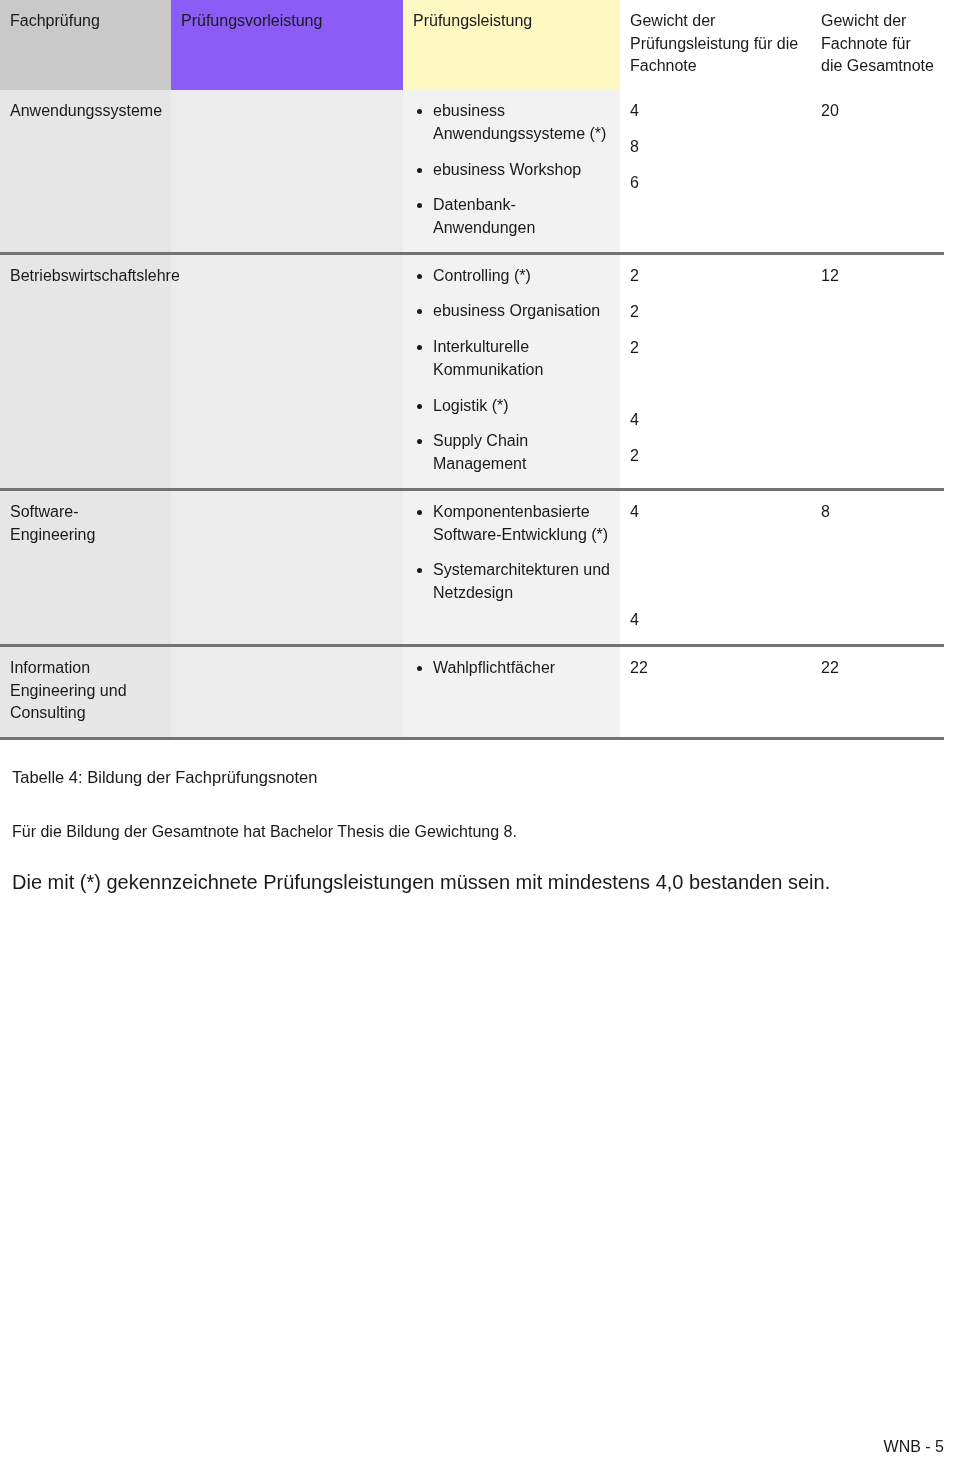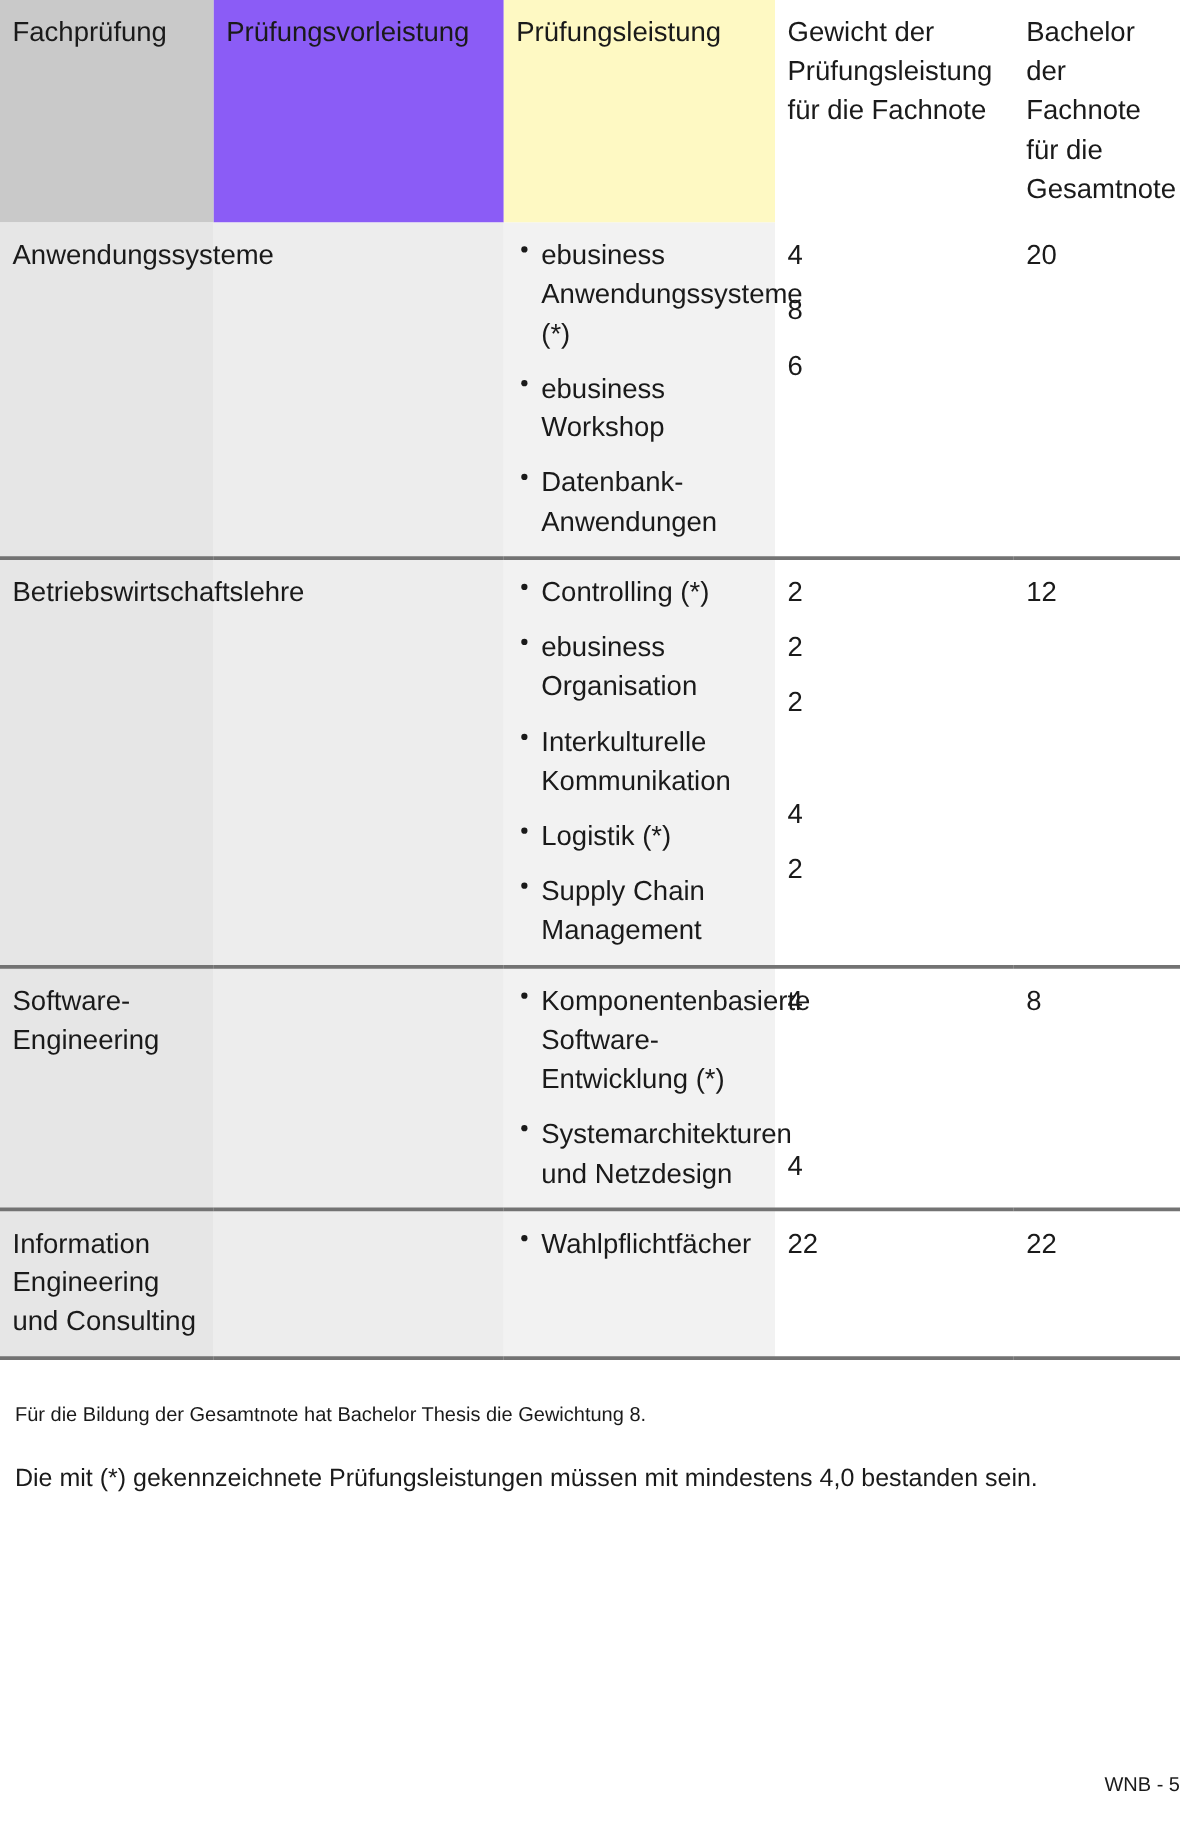--- a/index.html
+++ b/index.html
@@ -23,21 +23,21 @@
   }
   table.grades {
     border-collapse: collapse;
     width: 944px;
     margin: 0 0 0 0;
     table-layout: fixed;
   }
   table.grades td, table.grades th {
     vertical-align: top;
     padding: 10px 10px 12px 10px;
-    font-size: 22px;
+    font-size: 16px;
     line-height: 1.42;
     font-weight: normal;
     text-align: left;
     border: 0;
   }
   
   col.c1 { width: 171px; }
   col.c2 { width: 232px; }
   col.c3 { width: 217px; }
   col.c4 { width: 191px; }
@@ -101,21 +101,21 @@
     margin: 36px 0 0 12px;
     font-size: 16px;
   }
   .para2 {
     margin: 30px 0 0 12px;
     font-size: 20px;
   }
   .footer {
     position: absolute;
     right: 16px;
-    bottom: 36px;
+    bottom: 18px;
     font-size: 16px;
     color: #1a1a1a;
   }
 </style>
 </head>
 <body>
 
 <div class="page">
 
   <table class="grades">
@@ -125,21 +125,21 @@
         <col class="c3">
         <col class="c4">
         <col class="c5">
     </colgroup>
     <tbody>
       <tr class="hdr">
         <td class="h1">Fachprüfung</td>
         <td class="h2">Prüfungsvorleistung</td>
         <td class="h3">Prüfungsleistung</td>
         <td class="h4">Gewicht der Prüfungsleistung für die Fachnote</td>
-        <td class="h5">Bachelor der Fachnote für die Gesamtnote</td>
+        <td class="h5">Gewicht der Fachnote für die Gesamtnote</td>
       </tr>
 
       <tr class="sep">
         <td class="subject">Anwendungssysteme</td>
         <td class="vorleistung"></td>
         <td class="leistung">
           <ul class="items">
             <li>ebusiness Anwendungssysteme (*)</li>
             <li>ebusiness Workshop</li>
             <li>Datenbank-Anwendungen</li>
@@ -204,17 +204,18 @@
         </td>
         <td class="num numcol">
           <div class="val">22</div>
         </td>
         <td class="num">22</td>
       </tr>
 
     </tbody>
   </table>
 
+  <div class="caption">Tabelle 4: Bildung der Fachprüfungsnoten</div>
   <div class="para">Für die Bildung der Gesamtnote hat Bachelor Thesis die Gewichtung 8.</div>
   <div class="para2">Die mit (*) gekennzeichnete Prüfungsleistungen müssen mit mindestens 4,0 bestanden sein.</div>
 
   <div class="footer">WNB - 5</div>
 </div>
 
 </body></html>

